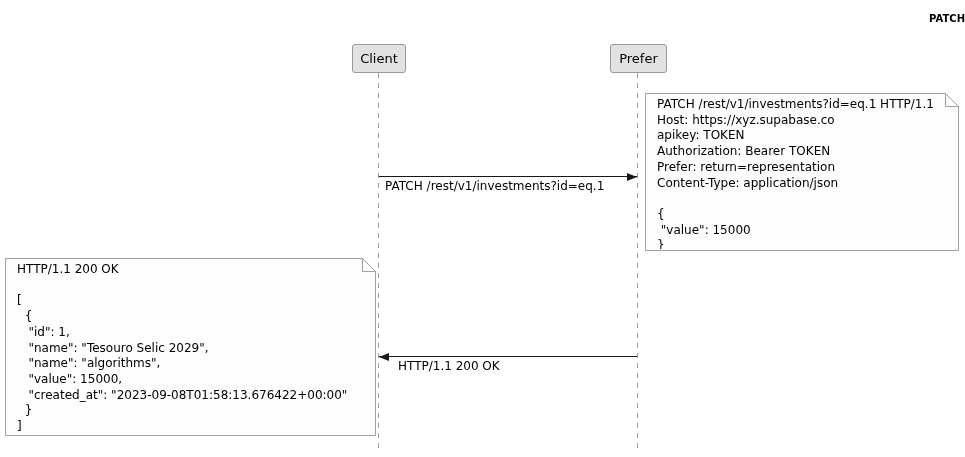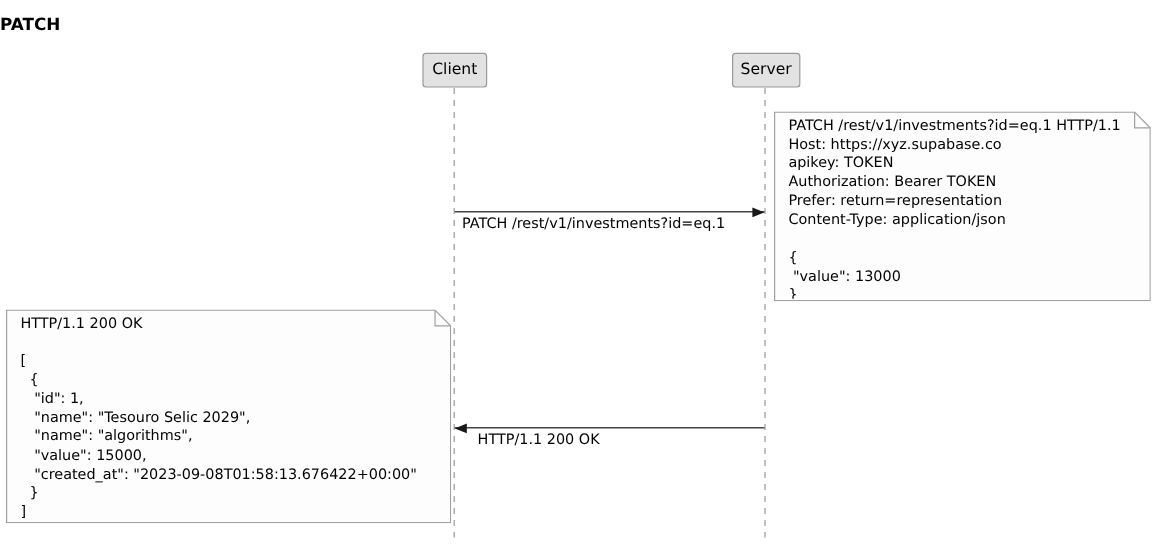--- a/index.html
+++ b/index.html
@@ -11,22 +11,22 @@
   .canvas {
     position: relative;
     width: 965px;
     height: 457px;
     background: #ffffff;
     overflow: hidden;
   }
   .diagram-title {
     position: absolute;
     top: 13px; left: 0; right: 0;
-    text-align: left;
-    font-size: 14px;
+    text-align: right;
+    font-size: 10px;
     font-weight: bold;
     color: #000;
   }
   .participant {
     position: absolute;
     top: 44px;
     height: 29px;
     background: #E2E2E2;
     border: 1.5px solid #999999;
     border-radius: 3px;
@@ -99,21 +99,21 @@
 <body>
 
 <div class="canvas">
 
   <div class="diagram-title">PATCH</div>
 
   <div class="participant client">
     <span>Client</span>
   </div>
   <div class="participant server">
-    <span>Server</span>
+    <span>Prefer</span>
   </div>
 
   <div class="lifeline client-line"></div>
   <div class="lifeline server-line"></div>
 
   <div class="msg-label request">PATCH /rest/v1/investments?id=eq.1</div>
   <div class="msg-line request"></div>
   <div class="arrowhead right"></div>
 
   <div class="msg-label response">HTTP/1.1 200 OK</div>
@@ -126,21 +126,21 @@
       <path d="M300.5,0.5 L300.5,13.5 L313.5,13.5" fill="none" stroke="#A0A0A0" stroke-width="1"></path>
     </svg>
     <div class="note-text">PATCH /rest/v1/investments?id=eq.1 HTTP/1.1
 Host: https://xyz.supabase.co
 apikey: TOKEN
 Authorization: Bearer TOKEN
 Prefer: return=representation
 Content-Type: application/json
 
 {
- "value": 13000
+ "value": 15000
 }</div>
   </div>
 
   <div class="note note-response">
     <svg width="371" height="178" viewBox="0 0 371 178">
       <path d="M0.5,0.5 L357.5,0.5 L370.5,13.5 L370.5,177.5 L0.5,177.5 Z" fill="#FDFDFD" stroke="#A0A0A0" stroke-width="1"></path>
       <path d="M357.5,0.5 L357.5,13.5 L370.5,13.5" fill="none" stroke="#A0A0A0" stroke-width="1"></path>
     </svg>
     <div class="note-text">HTTP/1.1 200 OK
 

